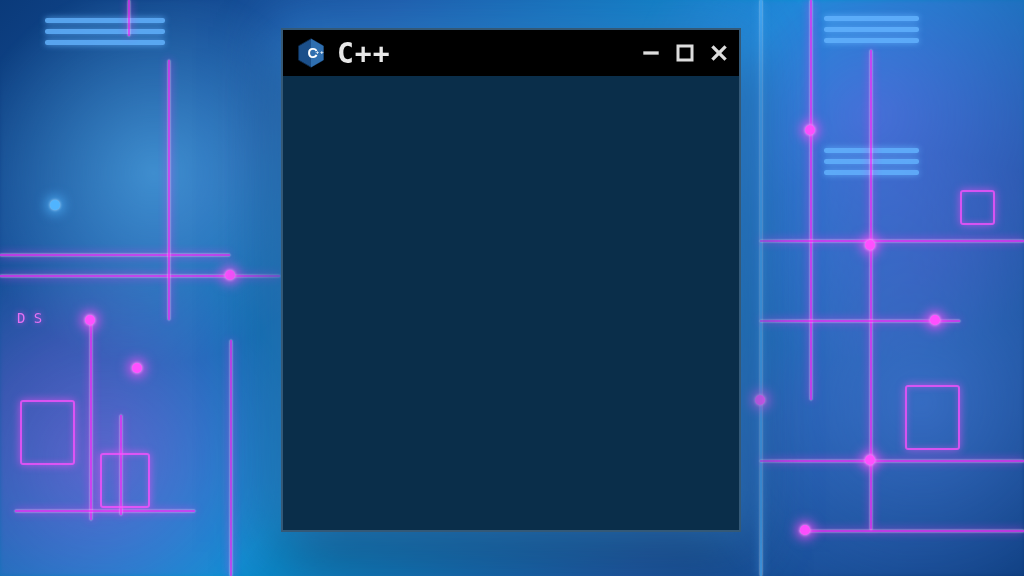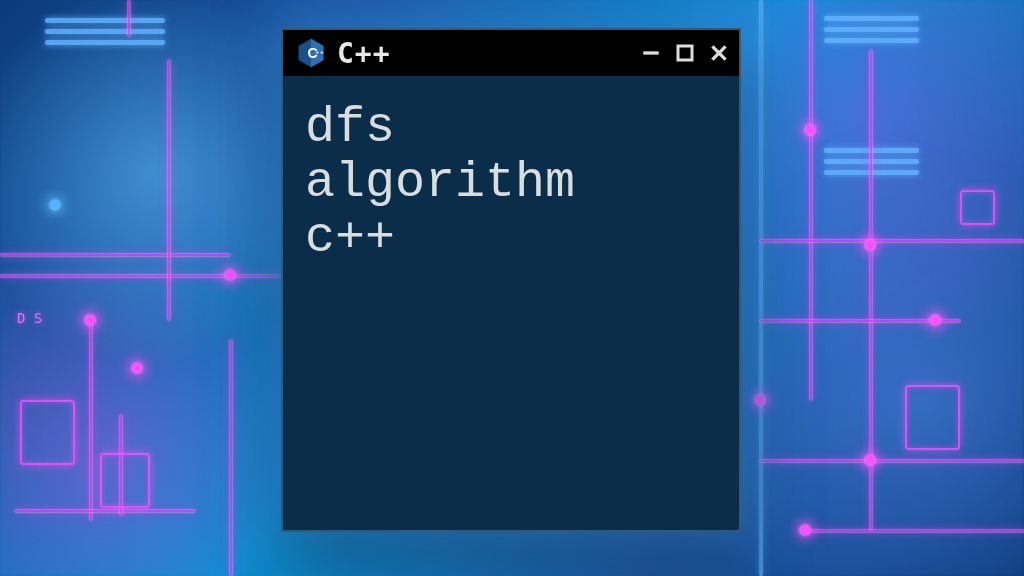--- a/index.html
+++ b/index.html
@@ -206,18 +206,13 @@
           </svg>
       </div>
       <div class="ctrl">
         <svg viewBox="0 0 20 20" width="22" height="22">
             <line x1="4" y1="4" x2="16" y2="16"></line>
             <line x1="16" y1="4" x2="4" y2="16"></line>
           </svg>
       </div>
     </div>
   </div>
-  <div class="content">
-    <div class="line">dfs</div>
-    <div class="line">algorithm</div>
-    <div class="line">c++</div>
-  </div>
 </div>
 
 </body></html>

